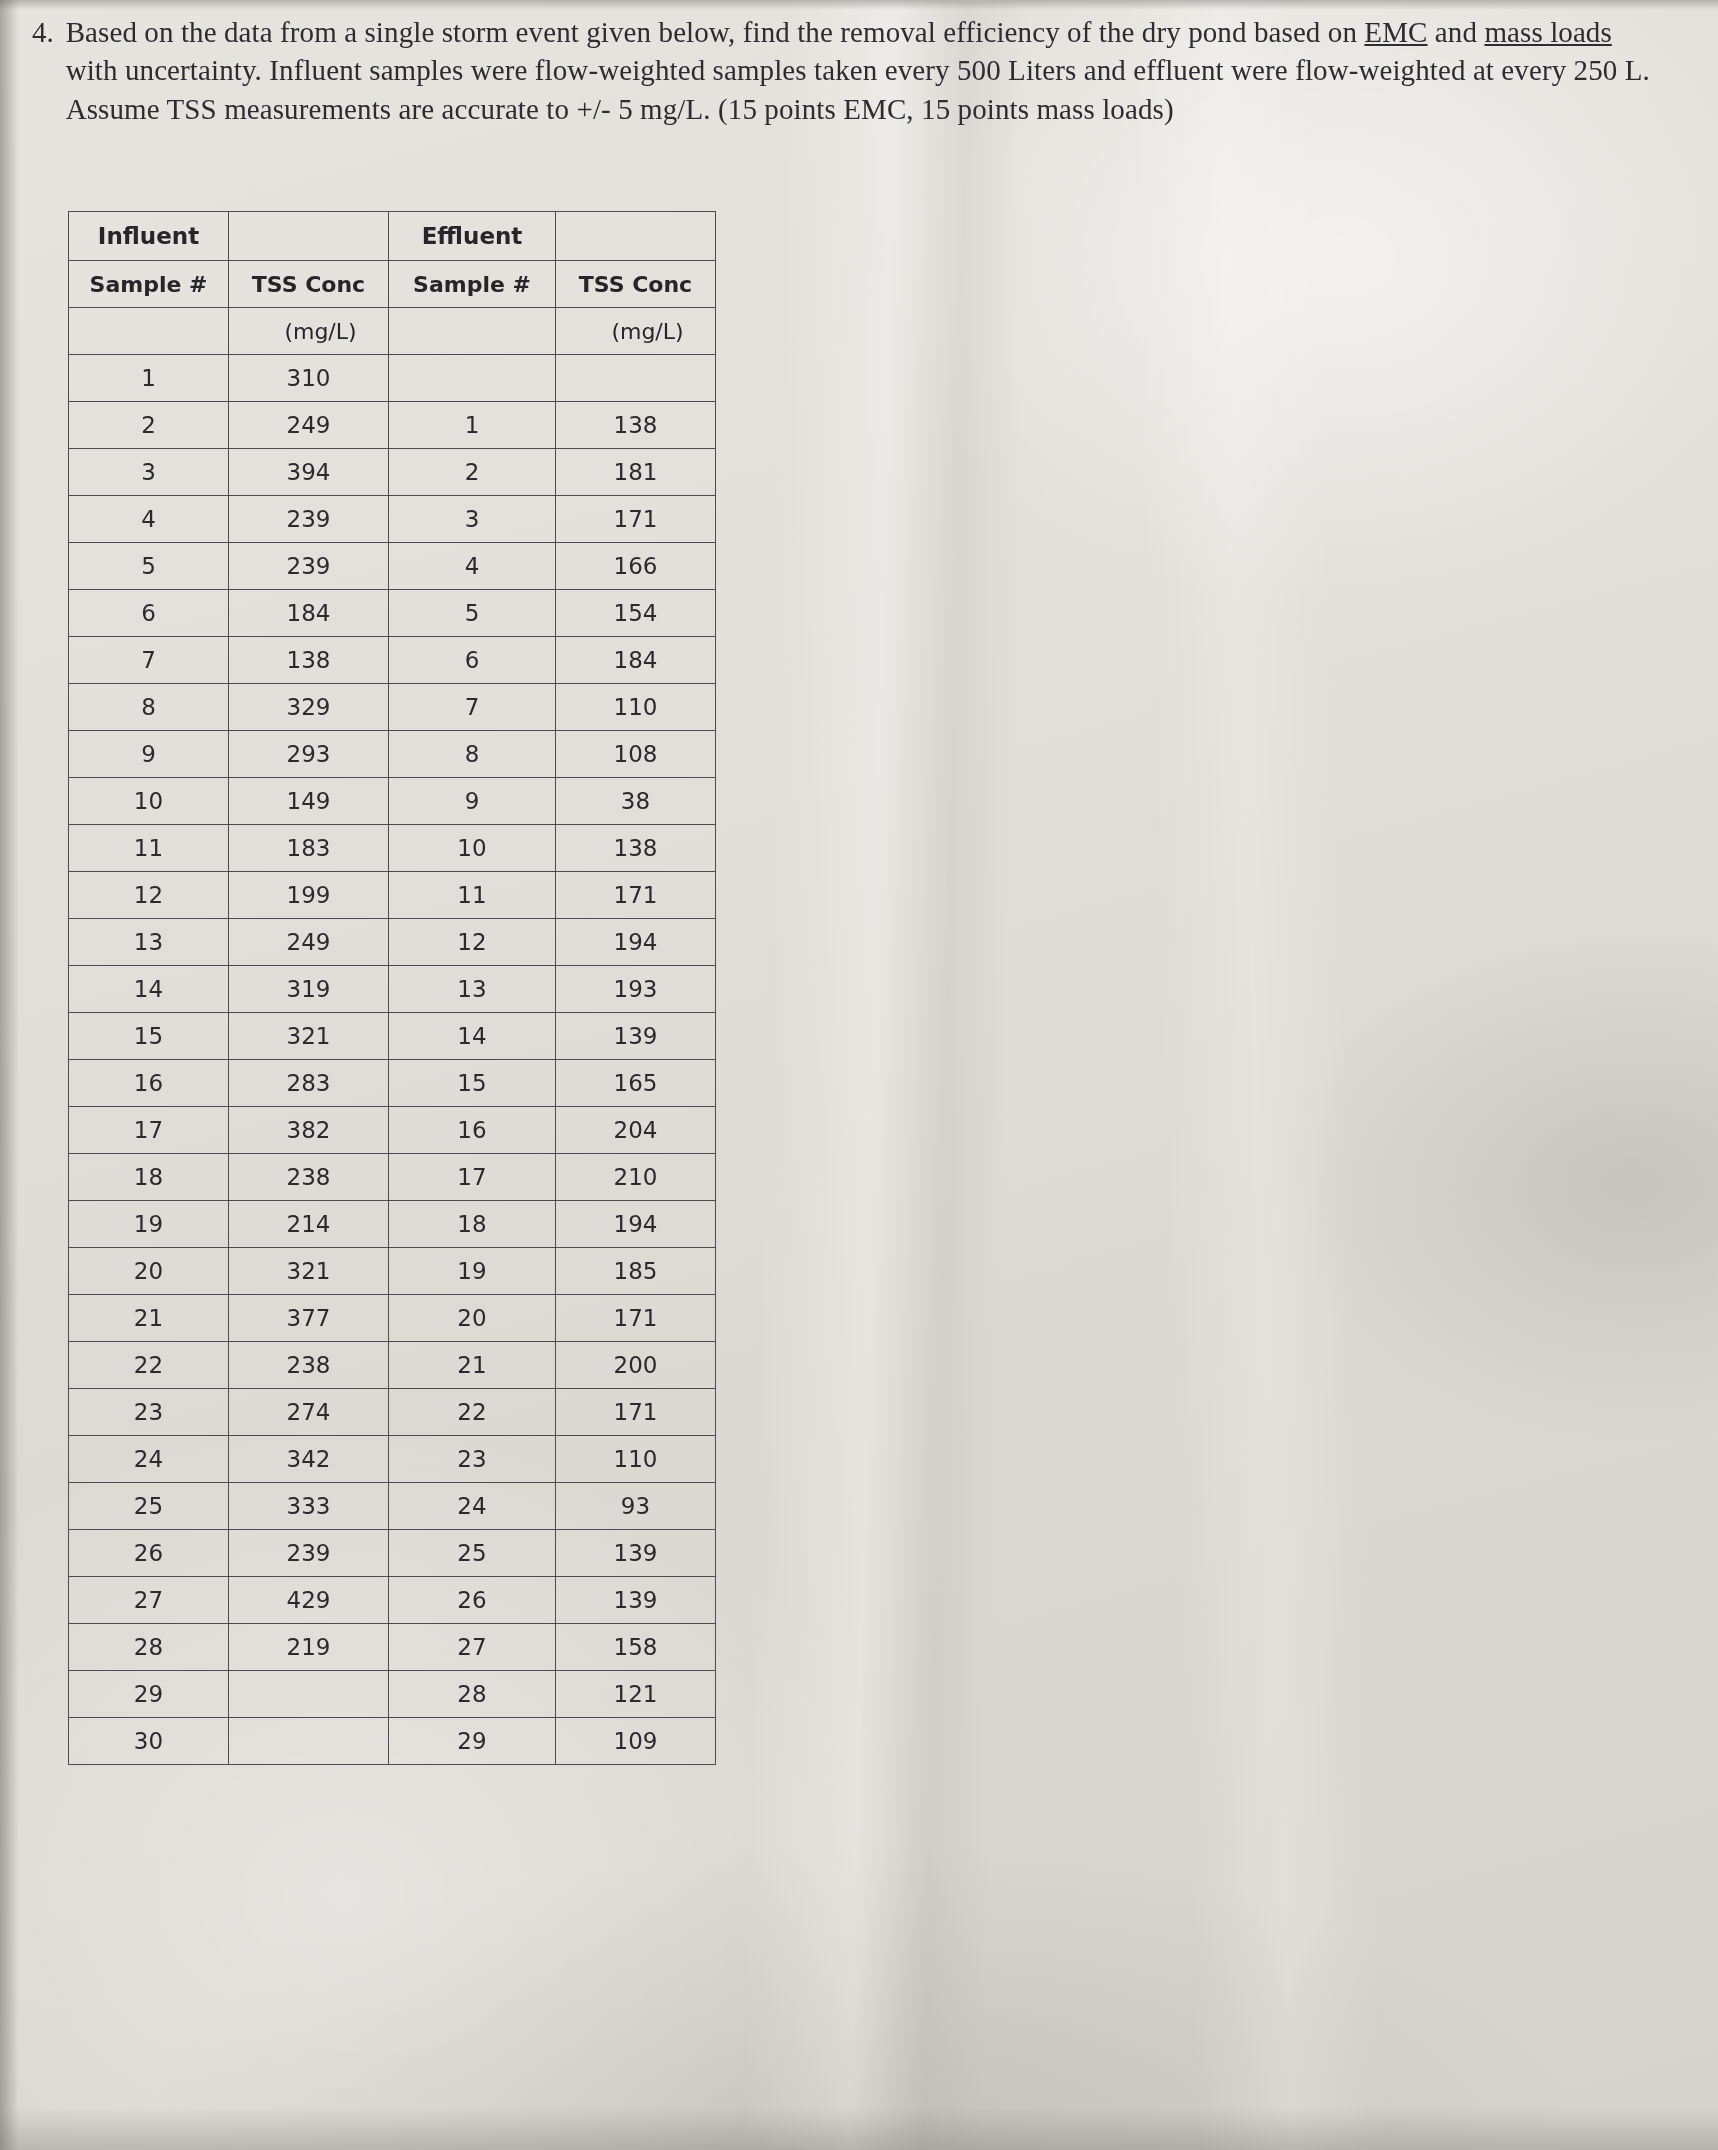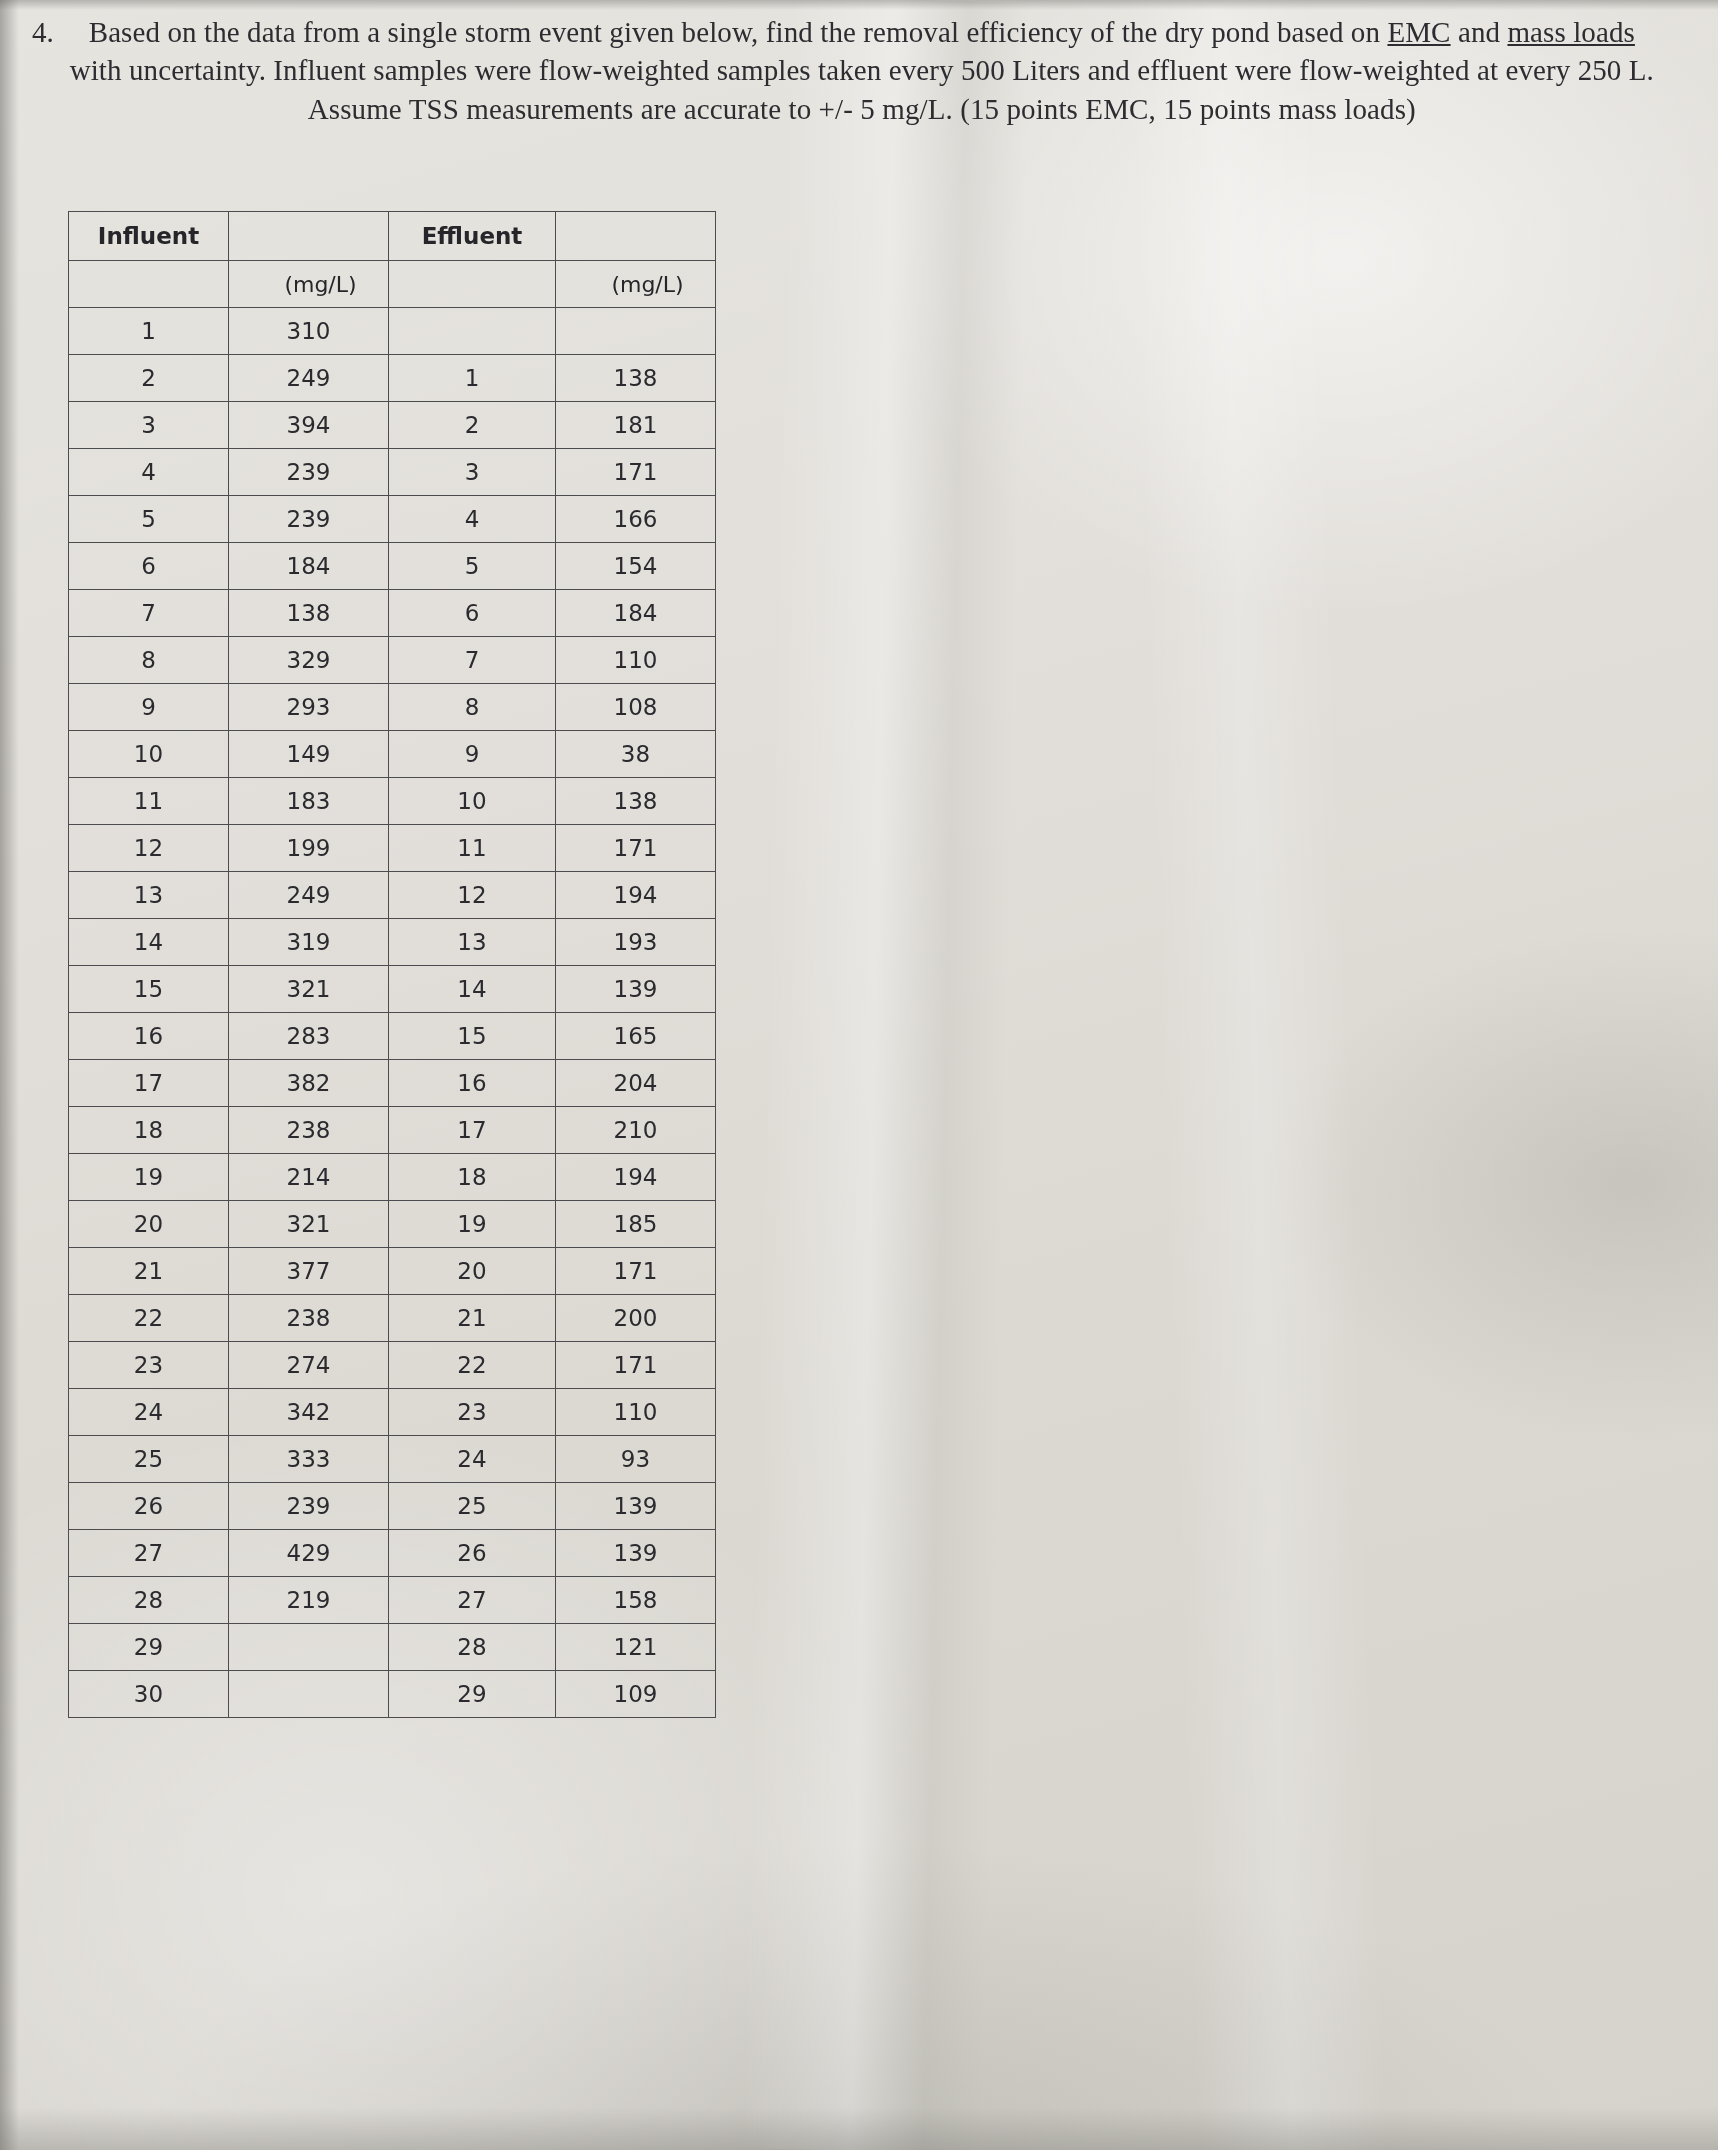--- a/index.html
+++ b/index.html
@@ -74,21 +74,21 @@
     font-size: 29px;
     line-height: 1.32;
     padding-right: 11.7px;
     flex: 0 0 auto;
     letter-spacing: 0.1px;
   }
   .q-text {
     font-size: 29px;
     line-height: 1.32;
     letter-spacing: 0.1px;
-    text-align: center;
+    text-align: left;
   }
   .q-text .u { text-decoration: underline; }
 
   
   .table-wrap {
     position: absolute;
     left: 68px;
     top: 211px;
   }
   table.tss {
@@ -158,20 +158,26 @@
           <col class="c3">
           <col class="c4">
       </colgroup>
       <tbody>
         <tr class="hdr-group">
           <td>Influent</td>
           <td class="blank"></td>
           <td>Effluent</td>
           <td class="blank"></td>
         </tr>
+        <tr class="hdr-label">
+          <td>Sample #</td>
+          <td>TSS Conc</td>
+          <td>Sample #</td>
+          <td>TSS Conc</td>
+        </tr>
         <tr class="hdr-unit">
           <td class="blank"></td>
           <td>(mg/L)</td>
           <td class="blank"></td>
           <td>(mg/L)</td>
         </tr>
       <tr class="data">
             <td>1</td>
             <td>310</td>
             <td class="blank"></td>

